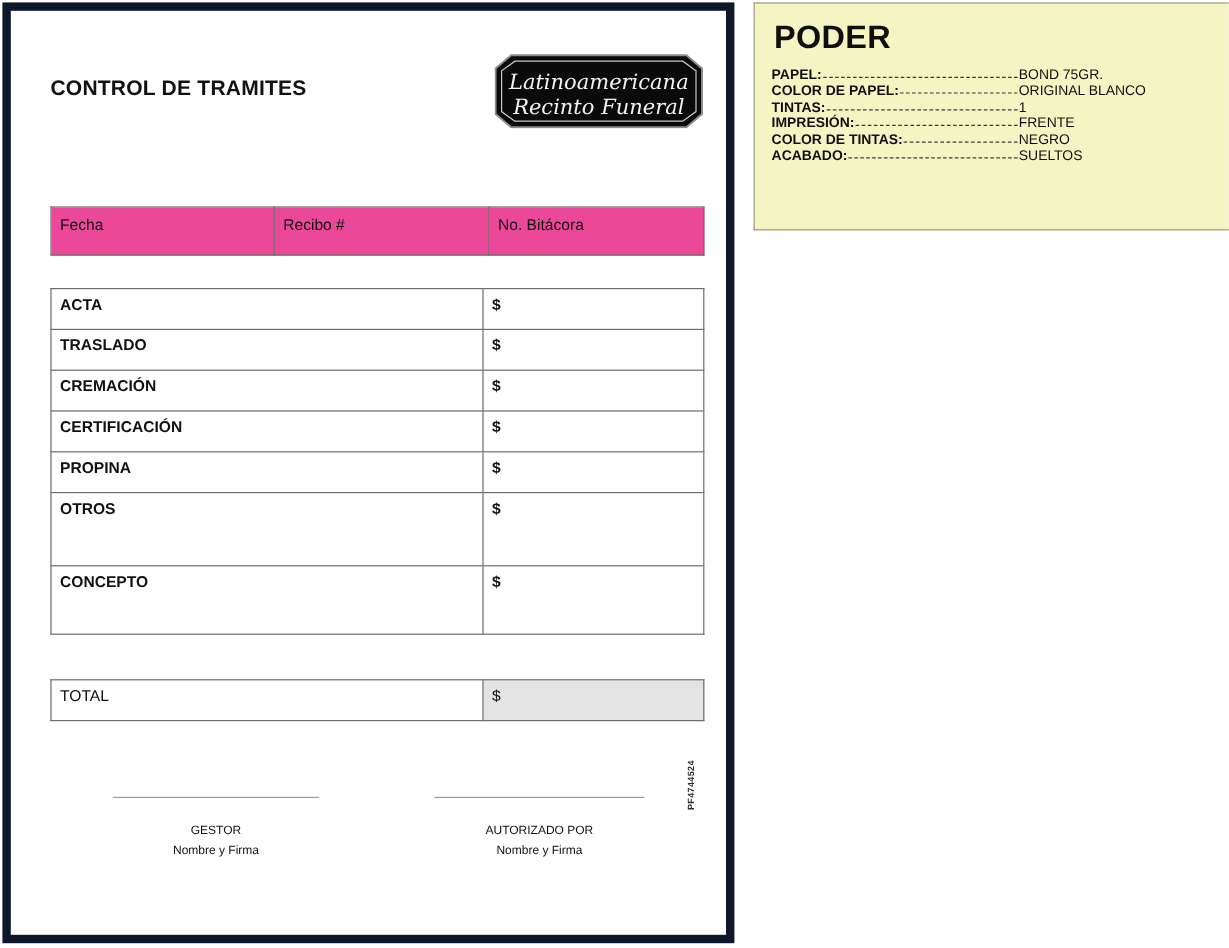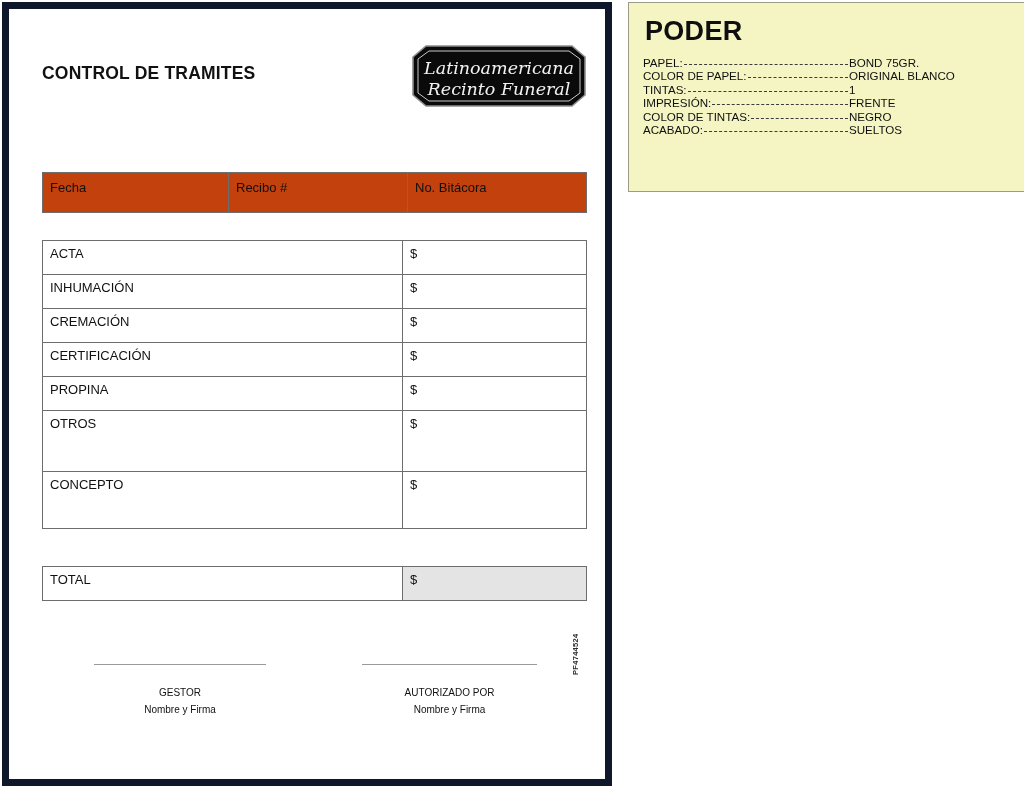--- a/index.html
+++ b/index.html
@@ -71,33 +71,34 @@
   }
 
   
   #tbl-head {
     left: 33px;
     top: 163px;
     width: 544px;
   }
   #tbl-head td {
     height: 31px;
-    background: #c2410c;
+    background: #ec4899;
     padding-top: 8px;
   }
 
   
   #tbl-items {
     left: 33px;
     top: 231px;
     width: 544px;
   }
   #tbl-items td {
     height: 27px;
     padding-top: 6px;
+    font-weight: bold;
   }
   #tbl-items tr.tall td { height: 54px; margin-top: 24px; }
   #tbl-items tr.tall2 td { height: 50px; margin-top: 42px; }
 
   
   #tbl-total {
     left: 33px;
     top: 557px;
     width: 544px;
   }
@@ -171,21 +172,21 @@
     font-size: 11.6px;
     color: #0f0f0f;
   }
   .spec-row {
     display: flex;
     align-items: flex-end;
     height: 13.5px;
     white-space: nowrap;
   }
   .spec-label {
-    font-weight: normal;
+    font-weight: bold;
     flex: 0 0 auto;
   }
   .spec-dots {
     flex: 1 1 auto;
     border-bottom: 1.4px dashed #3b3b3b;
     margin: 0 1px 4px 1px;
     min-width: 4px;
     height: 0;
   }
   .spec-value {
@@ -231,21 +232,21 @@
     <colgroup>
         <col style="width:360px">
         <col style="width:184px">
       </colgroup>
     <tbody>
       <tr>
         <td>ACTA</td>
         <td>$</td>
       </tr>
       <tr>
-        <td>INHUMACIÓN</td>
+        <td>TRASLADO</td>
         <td>$</td>
       </tr>
       <tr>
         <td>CREMACIÓN</td>
         <td>$</td>
       </tr>
       <tr>
         <td>CERTIFICACIÓN</td>
         <td>$</td>
       </tr>

